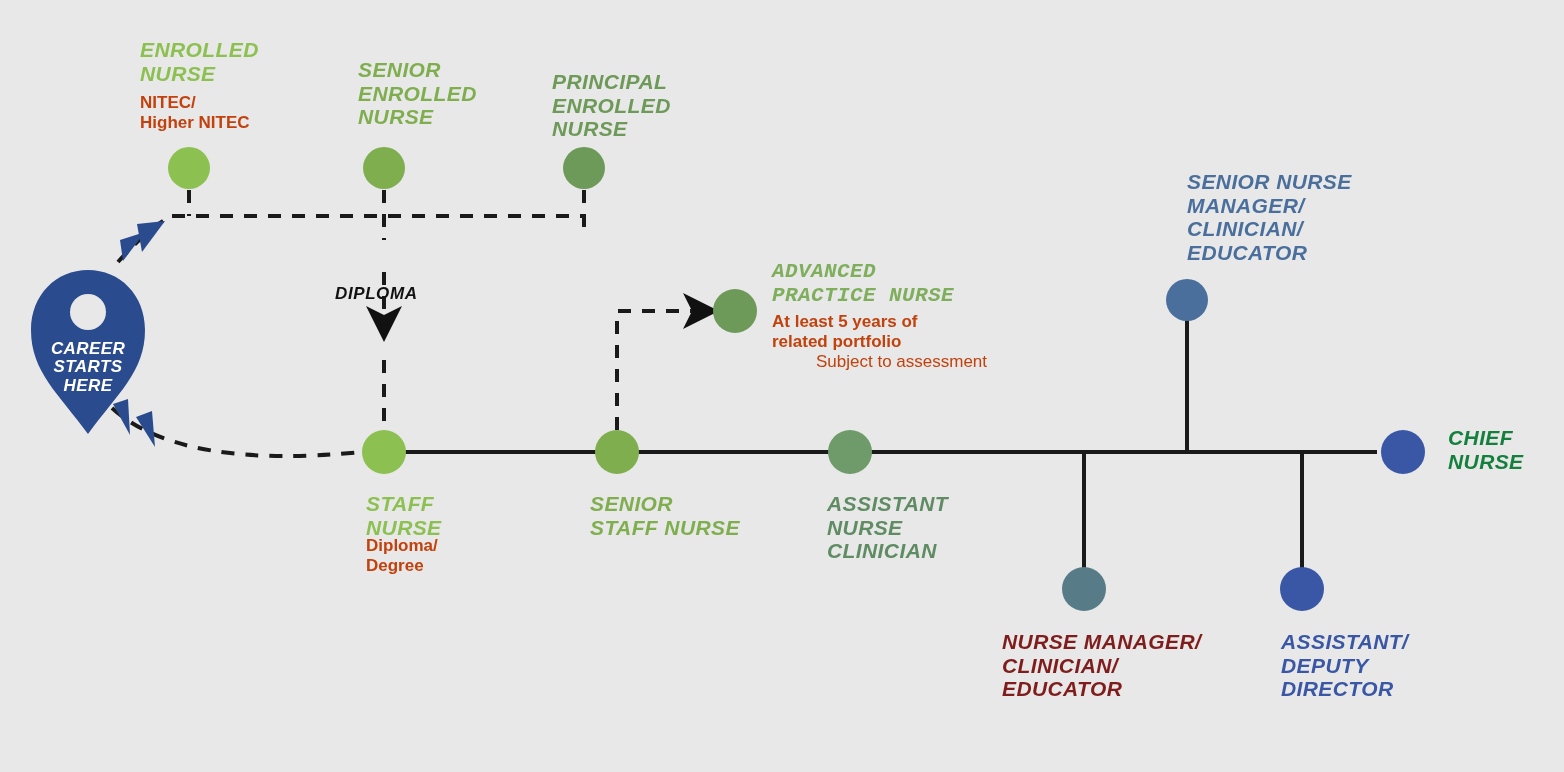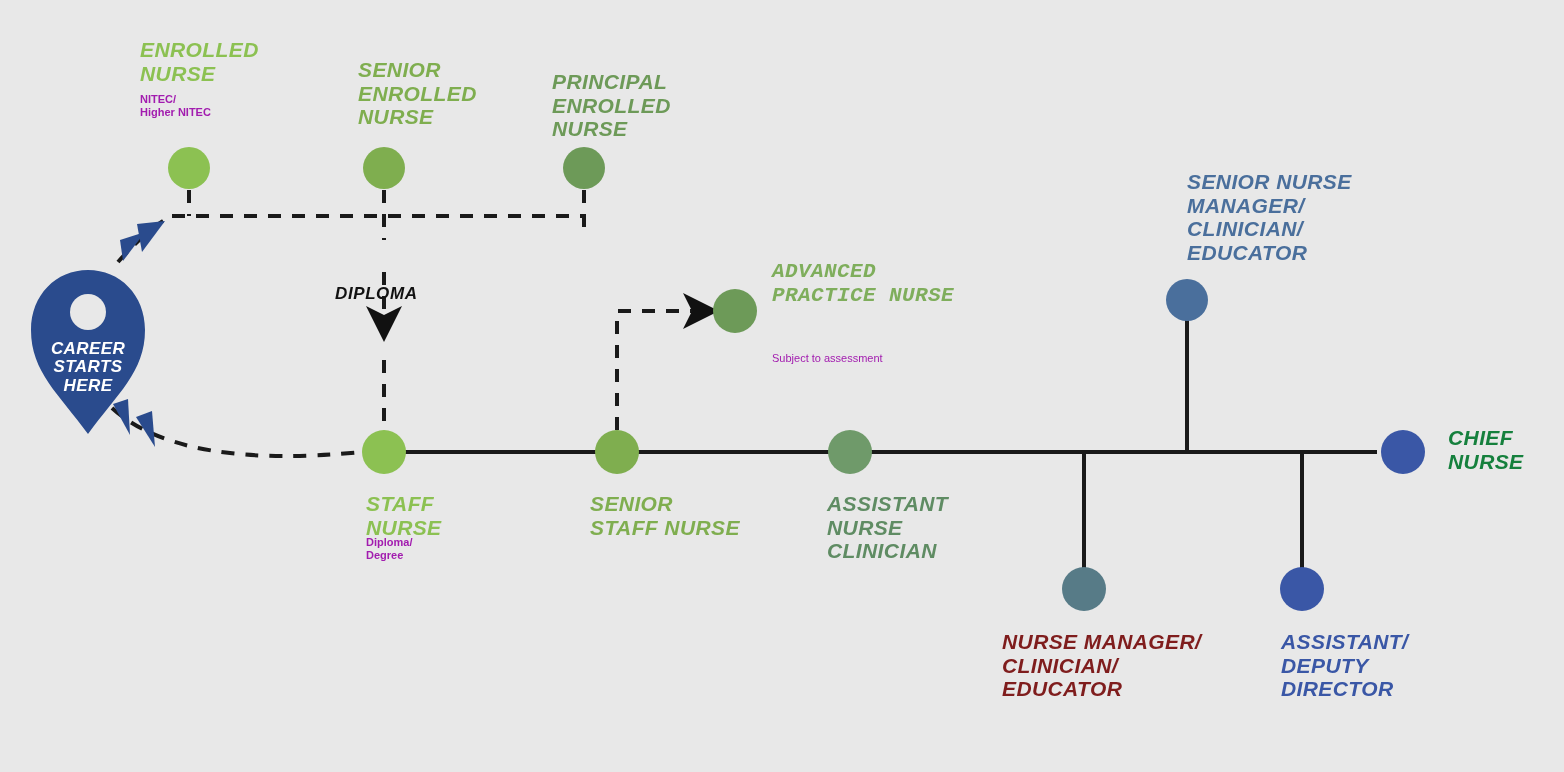--- a/index.html
+++ b/index.html
@@ -35,27 +35,27 @@
     line-height: 1.12;
     white-space: pre-line;
     text-transform: uppercase;
     font-style: italic;
   }
   .lbl-role {
     font-size: 21px;
   }
   .sub {
     position: absolute;
-    color: #a21caf;
+    color: #c2410c;
     line-height: 1.2;
     white-space: pre-line;
-    font-size: 11px;
+    font-size: 17px;
   }
   .sub-strong { font-weight: bold; }
-  .sub-light  { font-weight: normal; }
+  .sub-light  { font-weight: normal; margin-left: 44px; }
   .edge-tag {
     position: absolute;
     font-weight: bold;
     font-size: 17px;
     color: #111111;
     letter-spacing: 0.6px;
     font-style: italic;
   }
   #pin-wrap {
     position: absolute;
@@ -145,20 +145,22 @@
   <div class="node" style="left:584px; top:168px; width:42px; height:42px; background:#6d9a58;"></div>
   <div class="lbl lbl-role" style="left:552px; top:61px; color:#6d9a58;margin-top:9px;">PRINCIPAL
 ENROLLED
 NURSE</div>
 
   <div class="edge-tag" style="left:335px; top:284px;">DIPLOMA</div>
 
   <div class="node" style="left:735px; top:311px; width:44px; height:44px; background:#6d9a58;"></div>
   <div class="lbl lbl-role" style="left:772px; top:260px; color:#7fae5c;font-family:Liberation Mono, monospace;">ADVANCED
 PRACTICE NURSE</div>
+  <div class="sub sub-strong" style="left:772px; top:312px;">At least 5 years of
+related portfolio</div>
   <div class="sub sub-light" style="left:772px; top:352px;">Subject to assessment</div>
 
   <div class="node" style="left:384px; top:452px; width:44px; height:44px; background:#8cc152;"></div>
   <div class="lbl lbl-role" style="left:366px; top:492px; color:#8cc152;">STAFF
 NURSE</div>
   <div class="sub sub-strong" style="left:366px; top:536px;">Diploma/
 Degree</div>
 
   <div class="node" style="left:617px; top:452px; width:44px; height:44px; background:#7fae4f;"></div>
   <div class="lbl lbl-role" style="left:590px; top:492px; color:#7fae4f;">SENIOR

